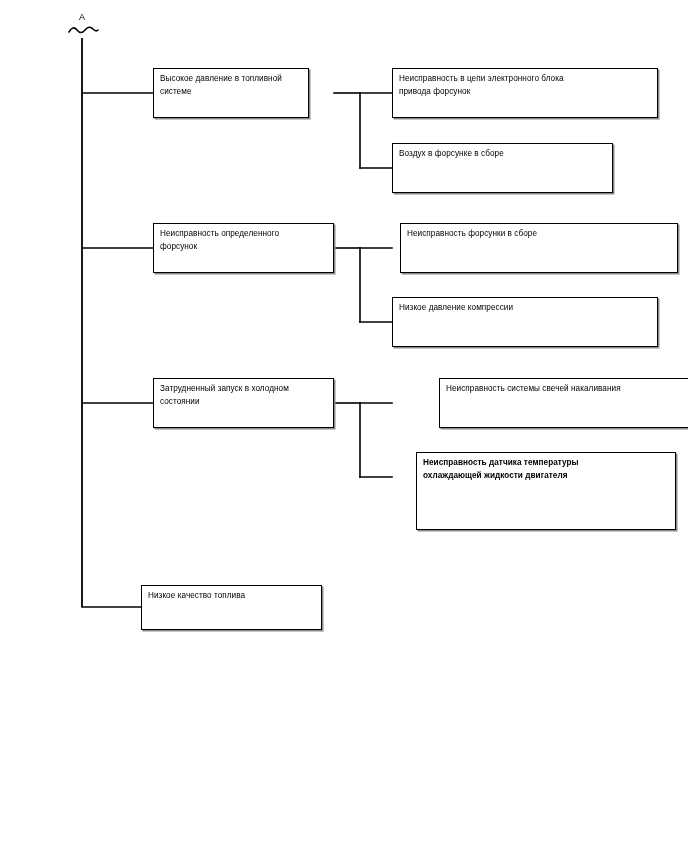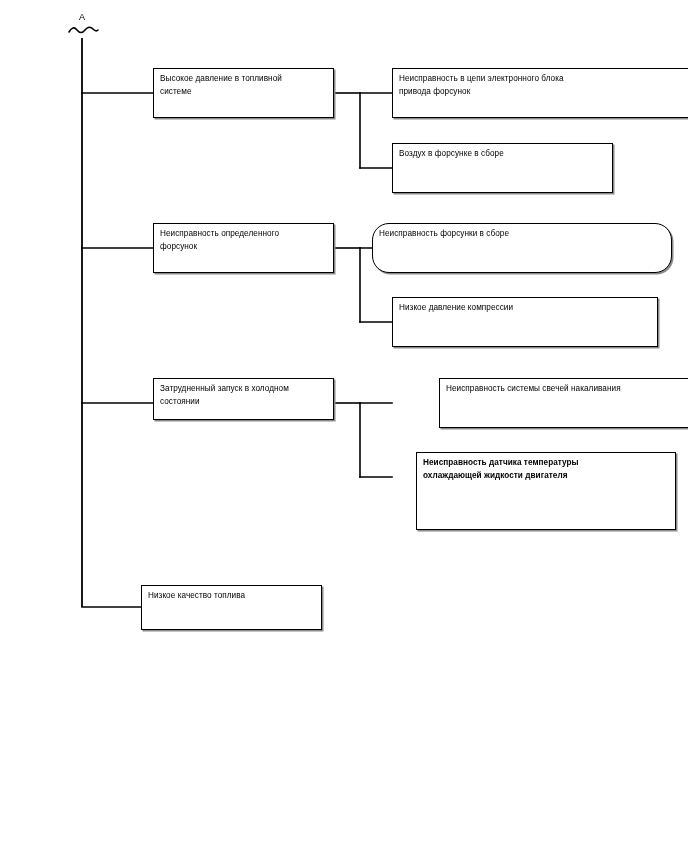--- a/index.html
+++ b/index.html
@@ -97,45 +97,45 @@
         <path d="M 360 248 L 392 248" class="conn-line"></path>
         <path d="M 360 322 L 392 322" class="conn-line"></path>
         <path d="M 360 403 L 392 403" class="conn-line"></path>
         <path d="M 360 477 L 392 477" class="conn-line"></path>
       </g>
   </svg>
 
   <div class="trunk-label" style="left: 79px; top: 12px;">A</div>
 
   <div id="level1-layer">
-      <div class="node-box" style="left: 153px; top: 68px; width: 181px; height: 50px; text-decoration: underline;">
+      <div class="node-box" style="left: 153px; top: 68px; width: 156px; height: 50px; text-decoration: underline;">
         <div class="node-text">Высокое давление в топливной
 системе</div>
       </div>
       <div class="node-box" style="left: 153px; top: 223px; width: 181px; height: 50px;">
         <div class="node-text">Неисправность определенного
 форсунок</div>
       </div>
-      <div class="node-box" style="left: 153px; top: 378px; width: 181px; height: 42px;">
+      <div class="node-box" style="left: 153px; top: 378px; width: 181px; height: 50px;">
         <div class="node-text">Затрудненный запуск в холодном
 состоянии</div>
       </div>
       <div class="node-box" style="left: 141px; top: 585px; width: 181px; height: 45px;">
         <div class="node-text">Низкое качество топлива</div>
       </div>
     </div>
   <div id="level2-layer">
-      <div class="node-box" style="left: 392px; top: 68px; width: 297px; height: 50px;">
+      <div class="node-box" style="left: 392px; top: 68px; width: 266px; height: 50px;">
         <div class="node-text">Неисправность в цепи электронного блока
 привода форсунок</div>
       </div>
       <div class="node-box" style="left: 392px; top: 143px; width: 221px; height: 50px;">
         <div class="node-text">Воздух в форсунке в сборе</div>
       </div>
-      <div class="node-box" style="left: 372px; top: 223px; width: 300px; height: 50px; border-radius: 17px;">
+      <div class="node-box" style="left: 400px; top: 223px; width: 278px; height: 50px;">
         <div class="node-text">Неисправность форсунки в сборе</div>
       </div>
       <div class="node-box" style="left: 392px; top: 297px; width: 266px; height: 50px;">
         <div class="node-text">Низкое давление компрессии</div>
       </div>
       <div class="node-box" style="left: 392px; top: 378px; width: 266px; height: 50px; margin-left: 47px;">
         <div class="node-text">Неисправность системы свечей накаливания</div>
       </div>
       <div class="node-box" style="left: 416px; top: 452px; width: 260px; height: 78px; font-weight: bold;">
         <div class="node-text">Неисправность датчика температуры

